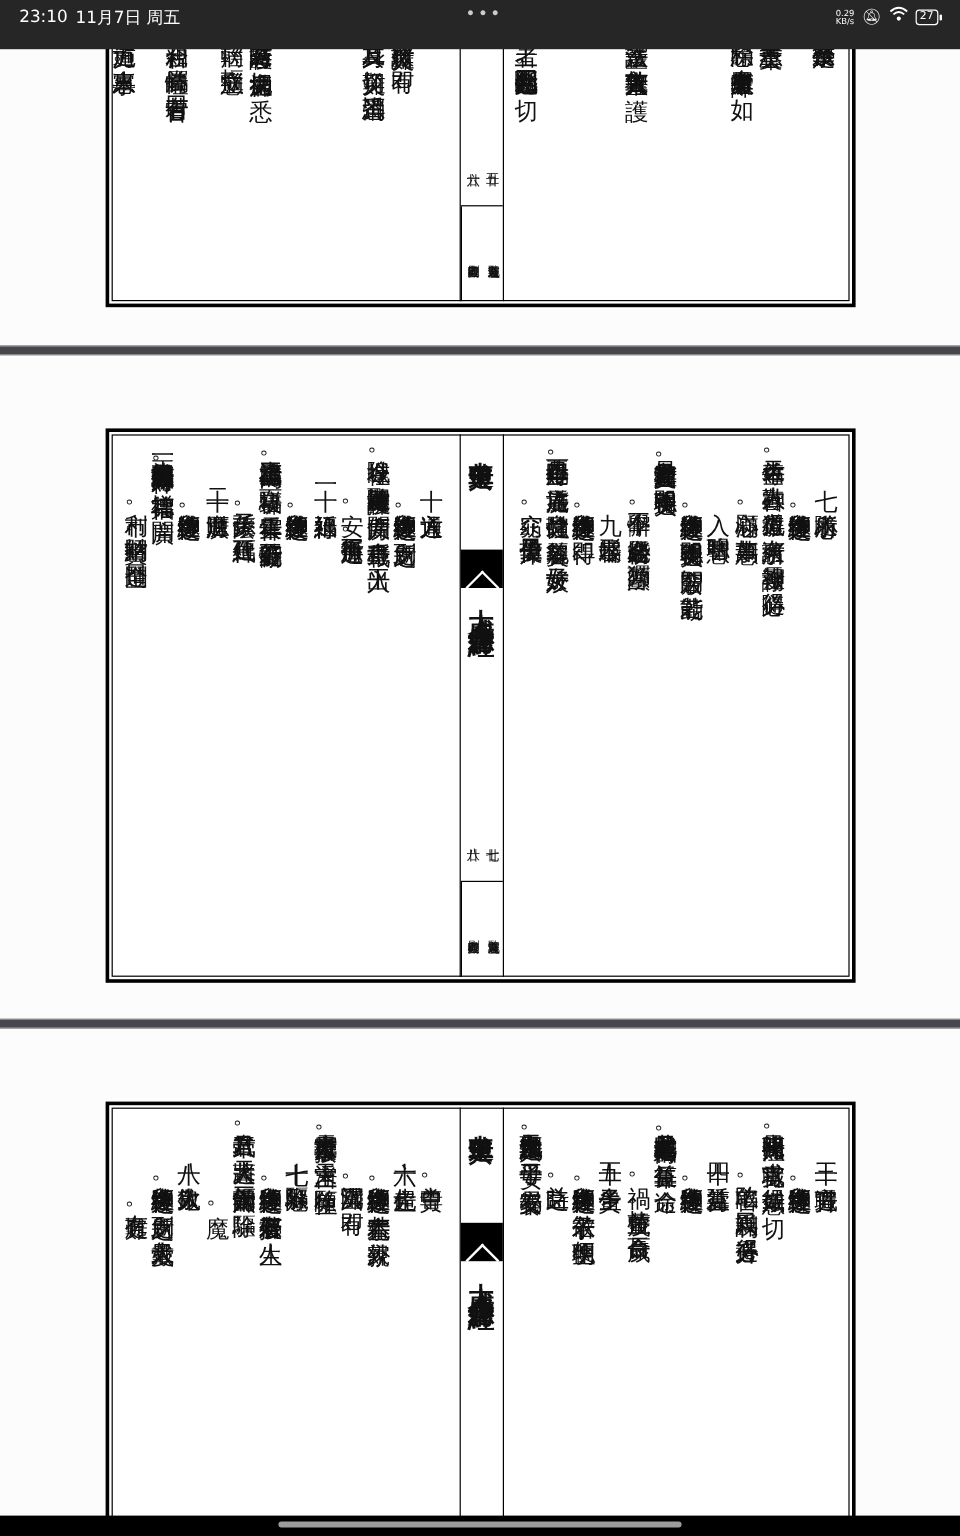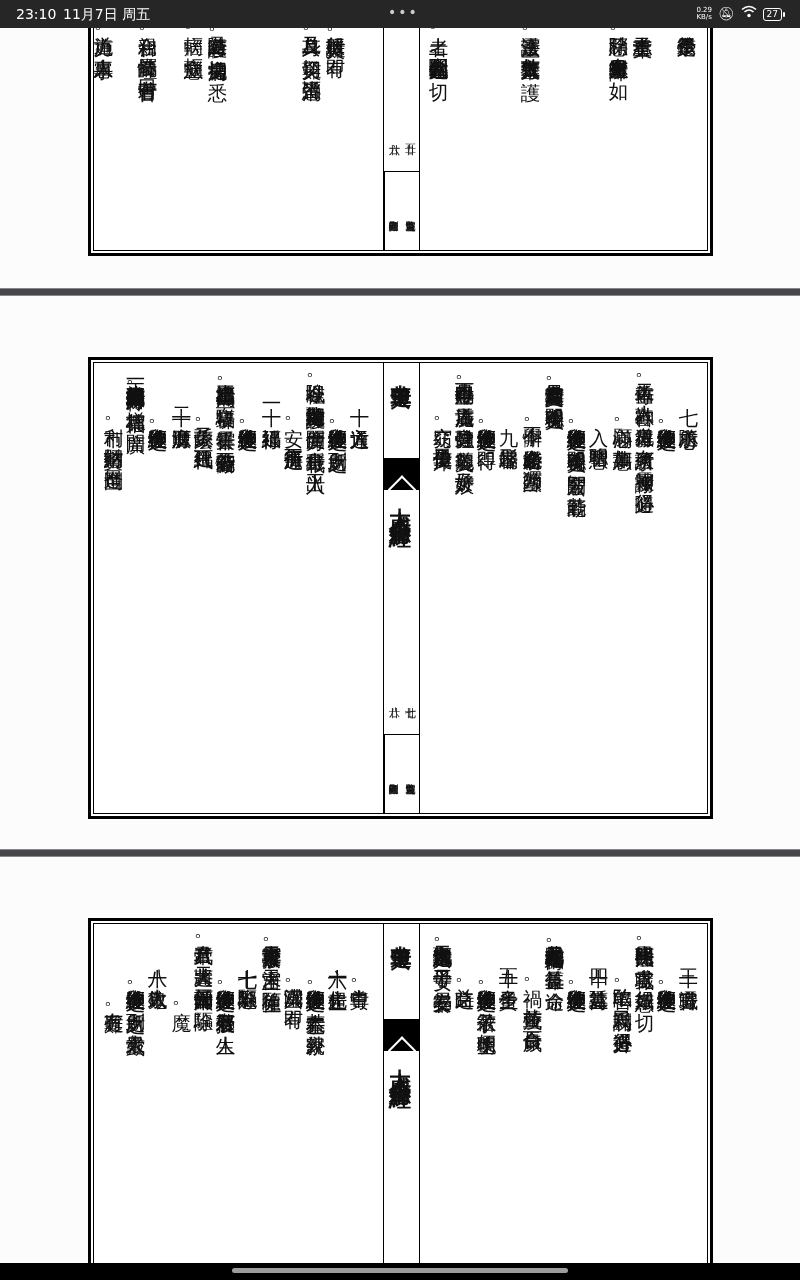--- a/index.html
+++ b/index.html
@@ -1,20 +1,20 @@
 <!DOCTYPE html>
 <html><head>
 <meta charset="utf-8">
 <style>
   * { box-sizing: border-box; margin: 0; padding: 0; }
   html, body { width: 800px; height: 1280px; overflow: hidden; background: #fcfcfc; }
   body { position: relative; font-family: "DejaVu Serif", "Liberation Serif", serif; color: #111; }
 
   
-  .statusbar { position: absolute; left: 0; top: 0; width: 800px; height: 28px; background: #262626; color: #fff; font-family: "DejaVu Sans", "Liberation Sans", sans-serif; z-index: 10; }
+  .statusbar { position: absolute; left: 0; top: 0; width: 800px; height: 41px; background: #262626; color: #fff; font-family: "DejaVu Sans", "Liberation Sans", sans-serif; z-index: 10; }
   .statusbar .time { position: absolute; left: 16px; top: 6px; font-size: 14px; letter-spacing: 0; }
   .statusbar .date { position: absolute; left: 63px; top: 6px; font-size: 14px; }
   .statusbar .dots { position: absolute; left: 388px; top: 4px; font-size: 14px; letter-spacing: 2px; color: #ccc; }
   .statusbar .right { position: absolute; right: 18px; top: 5px; display: flex; align-items: center; gap: 6px; }
   .statusbar .net { font-size: 7px; line-height: 7px; text-align: left; }
   .statusbar .ico { font-size: 13px; line-height: 18px; }
   .statusbar .batt { border: 1px solid #fff; border-radius: 3px; font-size: 9px; padding: 0 3px; line-height: 11px; height: 13px; position: relative; }
   .statusbar .batt::after { content: ""; position: absolute; right: -4px; top: 3px; width: 2px; height: 5px; background: #fff; border-radius: 1px; }
 
   

